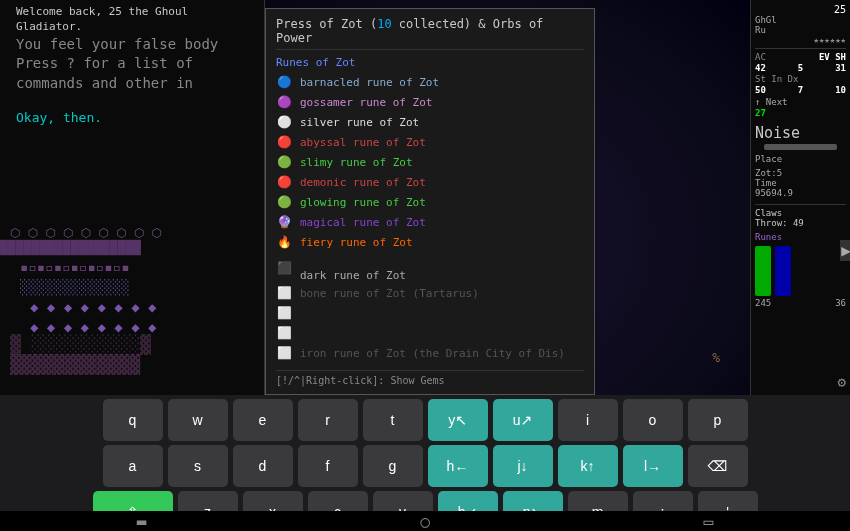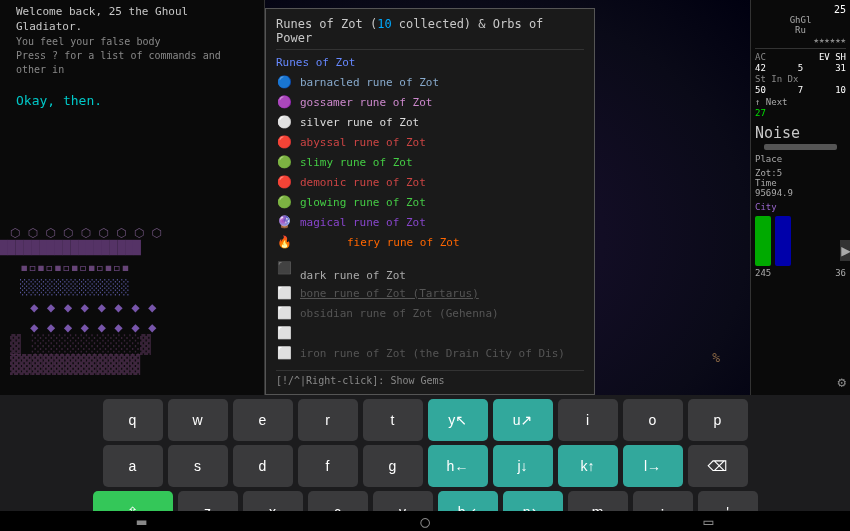--- a/index.html
+++ b/index.html
@@ -39,21 +39,21 @@
       line-height: 1.4;
     }
 
     #left-panel .msg-area .welcome {
       color: #c8c8c8;
       font-size: 11px;
     }
 
     #left-panel .msg-area .sys-msg {
       color: #888;
-      font-size: 10px;
+      font-size: 14px;
     }
 
     #left-panel .msg-area .okay {
       color: #00c8c8;
       font-size: 13px;
     }
 
     
     #map-area {
       position: absolute;
@@ -79,38 +79,38 @@
 
     #right-panel .char-name {
       color: #fff;
       font-size: 10px;
       text-align: right;
     }
 
     #right-panel .char-info {
       color: #aaa;
       font-size: 9px;
-      text-align: center;
+      text-align: left;
     }
 
     #right-panel .stars {
       color: #888;
       font-size: 9px;
       text-align: right;
     }
 
     #right-panel .stat-row {
       display: flex;
       justify-content: space-between;
       font-size: 9px;
       margin-top: 1px;
     }
 
     #right-panel .stat-label { color: #888; }
-    #right-panel .stat-val { color: #fff; }
+    #right-panel .stat-val { color: #fff; font-weight: bold; }
     #right-panel .stat-val.green { color: #00e000; }
 
     #right-panel .noise-label {
       color: #c8c8c8;
       font-size: 15px;
       margin-top: 6px;
     }
 
     #right-panel .place-info {
       font-size: 9px;
@@ -344,42 +344,46 @@
       </div>
 
     <div class="noise-label">Noise</div>
     <div style="height:6px; background:#555; width:80%; margin:2px auto; border-radius:2px;"></div>
 
     <div class="place-info">Place</div>
     <div class="place-info">Zot:5</div>
     <div class="time-info">Time</div>
     <div class="time-info">95694.9</div>
 
-
-    <div class="drain-label">City</div>
+    <div class="weapon-info">
+      <div>Claws</div>
+      <div>Throw: 49</div>
+    </div>
+
+    <div class="drain-label">Runes</div>
 
     <div style="display:flex; gap:4px; margin-top:4px;">
       <div style="width:16px; height:50px; background:#00aa00; border-radius:2px;"></div>
       <div style="width:16px; height:50px; background:#0000aa; border-radius:2px;"></div>
     </div>
     <div class="bottom-nums">
       <span>245</span>
       <span>36</span>
     </div>
 
     <div style="position:absolute; bottom:5px; right:4px; color:#888; font-size:14px;">⚙</div>
 
     <div style="position:absolute; top:240px; right:-2px; color:#aaa; font-size:16px; background:#333; padding:1px;">▶</div>
   </div>
 
 </div>
 
 <div id="runes-popup">
   <div class="popup-title">
-    <span>Runes of Zot (</span><span class="count">10</span><span> collected) &amp; Orbs of Power</span>
+    <span>Press of Zot (</span><span class="count">10</span><span> collected) &amp; Orbs of Power</span>
   </div>
   <div class="section-header">Runes of Zot</div>
 
   <div id="rune-list">
 
   <div class="rune-row">
         <span class="rune-icon" style="font-size: 12px;">🔵</span>
         <span class="rune-name" style="color: rgb(136, 170, 204);">barnacled rune of Zot</span>
       </div>
       <div class="rune-row">
@@ -405,33 +409,32 @@
       <div class="rune-row">
         <span class="rune-icon" style="font-size: 12px;">🟢</span>
         <span class="rune-name" style="color: rgb(68, 204, 68);">glowing rune of Zot</span>
       </div>
       <div class="rune-row">
         <span class="rune-icon" style="font-size: 12px;">🔮</span>
         <span class="rune-name" style="color: rgb(136, 68, 204);">magical rune of Zot</span>
       </div>
       <div class="rune-row">
         <span class="rune-icon" style="font-size: 12px;">🔥</span>
-        <span class="rune-name" style="color: rgb(255, 102, 0); margin-left: 47px;">fiery rune of Zot</span>
+        <span class="rune-name" style="color: rgb(255, 102, 0);">fiery rune of Zot</span>
       </div>
       <div class="rune-row">
         <span class="rune-icon" style="font-size: 12px;">⬛</span>
         <span class="rune-name" style="color: rgb(170, 170, 170); margin-top: 16px;">dark rune of Zot</span>
       </div>
       <div class="rune-row">
         <span class="rune-icon" style="font-size: 12px;">⬜</span>
-        <span class="rune-name" style="color: rgb(85, 85, 85); text-decoration: underline;">bone rune of Zot (Tartarus)</span>
+        <span class="rune-name" style="color: rgb(85, 85, 85);">bone rune of Zot (Tartarus)</span>
       </div>
       <div class="rune-row">
         <span class="rune-icon" style="font-size: 12px;">⬜</span>
-        <span class="rune-name" style="color: rgb(85, 85, 85);">obsidian rune of Zot (Gehenna)</span>
       </div>
       <div class="rune-row">
         <span class="rune-icon" style="font-size: 12px;">⬜</span>
       </div>
       <div class="rune-row">
         <span class="rune-icon" style="font-size: 12px;">⬜</span>
         <span class="rune-name" style="color: rgb(85, 85, 85);">iron rune of Zot (the Drain City of Dis)</span>
       </div>
     </div>
 

